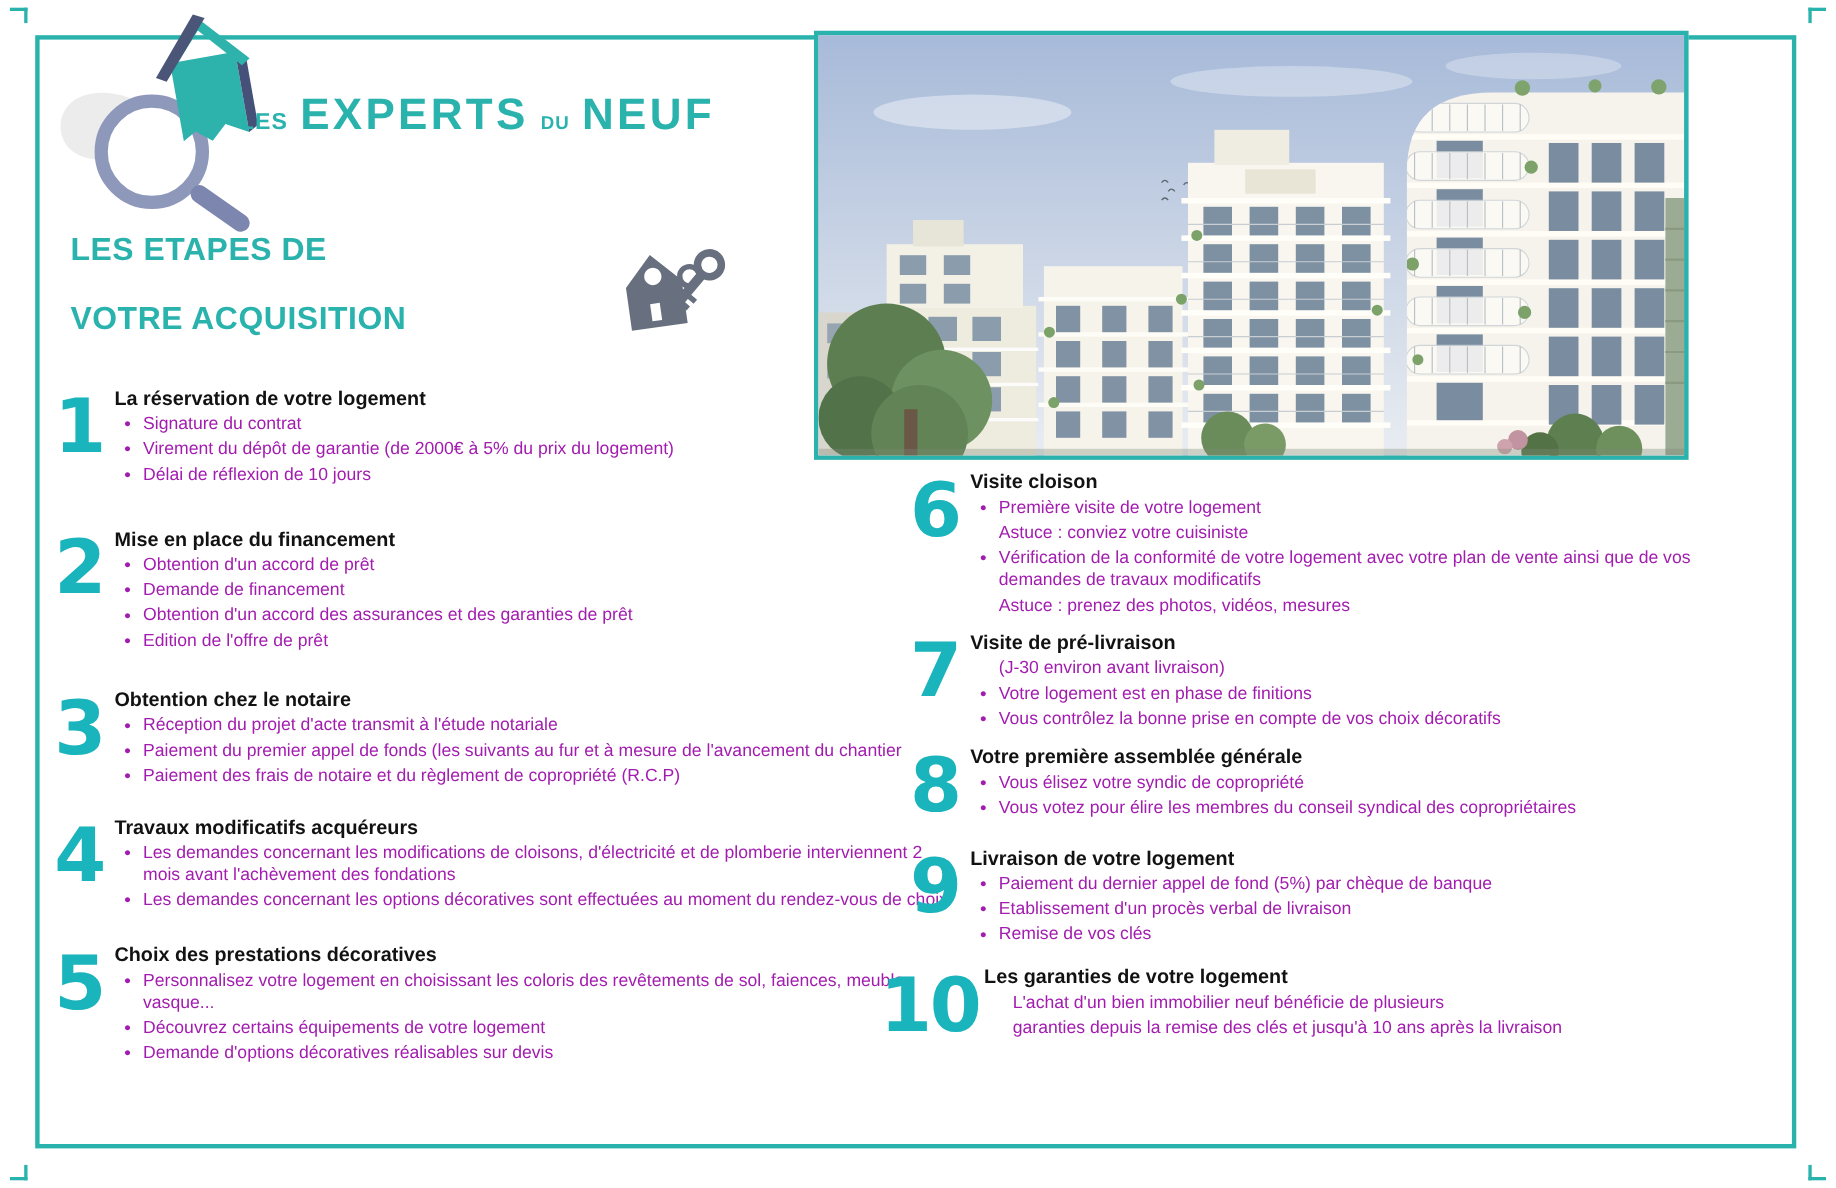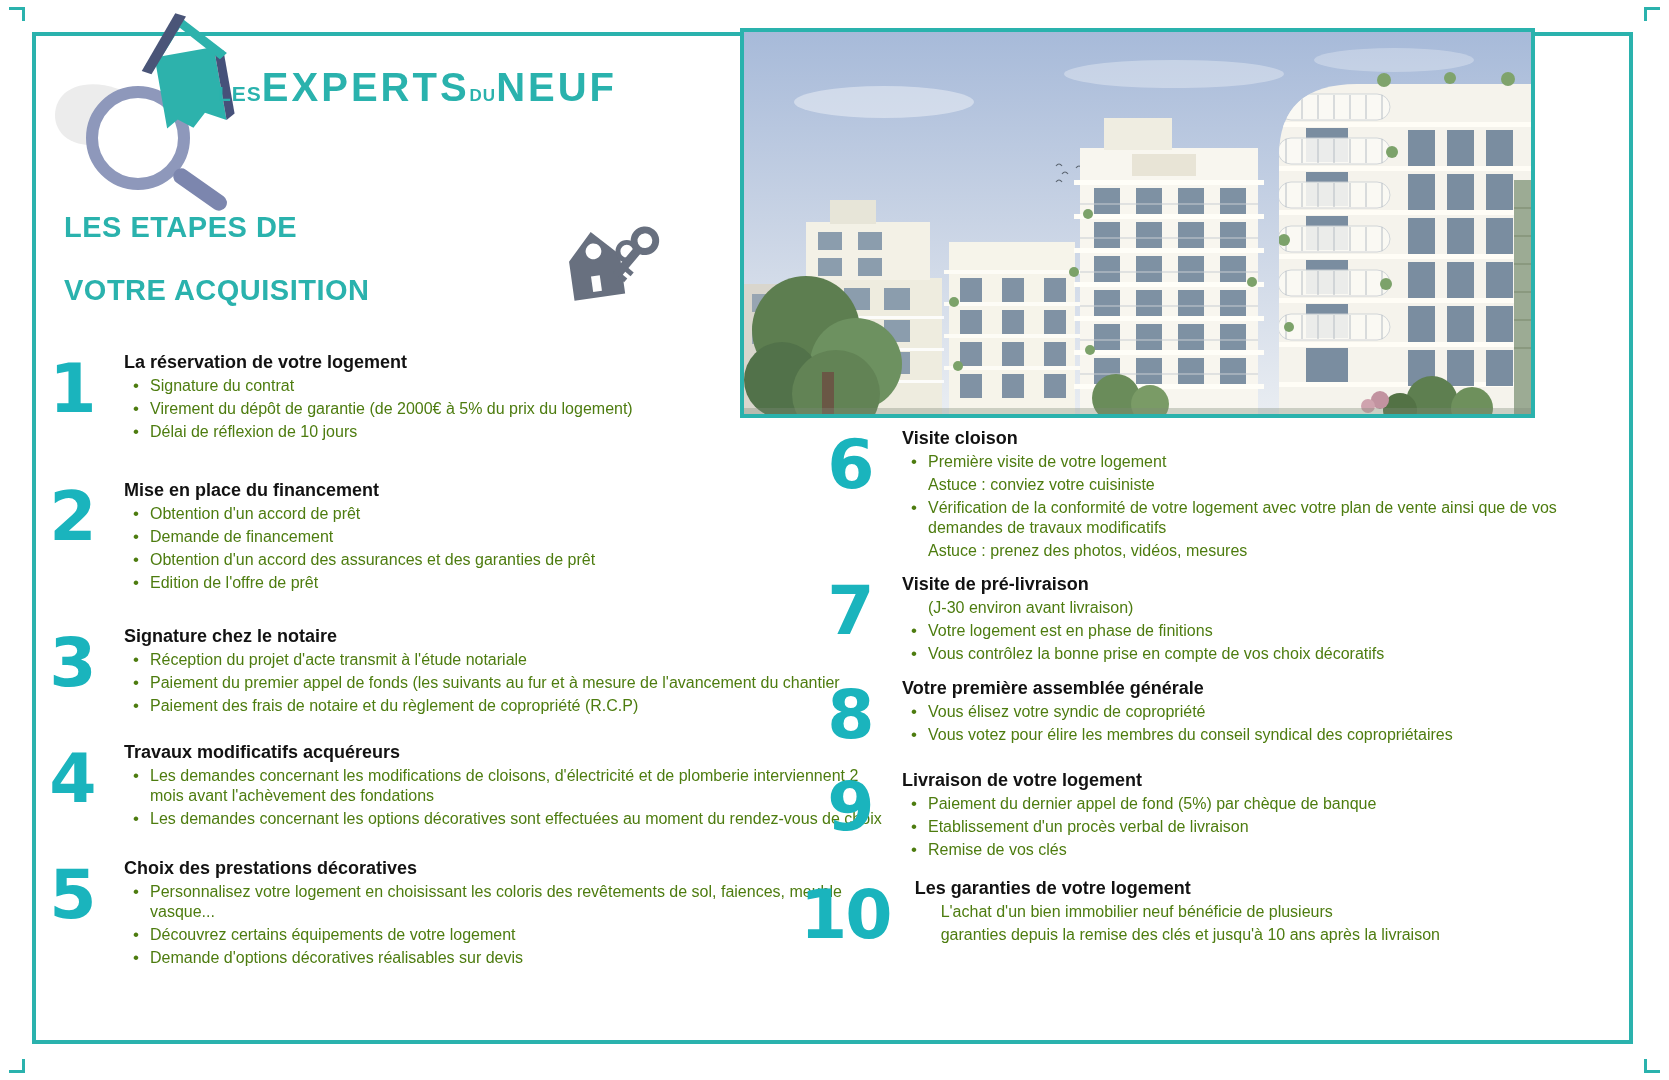--- a/index.html
+++ b/index.html
@@ -24,21 +24,21 @@
   .mark{position:absolute;width:16px;height:14px;box-sizing:border-box;border:0 solid var(--accent);}
   .mark.tl{left:9px;top:7px;border-top-width:3px;border-right-width:3px;}
   .mark.tr{right:9px;top:7px;border-top-width:3px;border-left-width:3px;}
   .mark.bl{left:9px;bottom:7px;border-bottom-width:3px;border-right-width:3px;}
   .mark.br{right:9px;bottom:7px;border-bottom-width:3px;border-left-width:3px;}
 
   
   .logo{position:absolute;left:46px;top:0;width:660px;height:210px;}
   .logo svg{position:absolute;left:0;top:4px;}
   .wordmark{
-    position:absolute;left:172px;top:65px;display:flex;align-items:baseline;
+    position:absolute;left:172px;top:82px;display:flex;align-items:baseline;gap:11px;
     color:var(--accent);white-space:nowrap;
   }
   .w-les{font-size:21px;font-weight:600;letter-spacing:1px;}
   .w-experts{font-size:40px;font-weight:700;letter-spacing:3px;}
   .w-du{font-size:17px;font-weight:600;letter-spacing:1px;}
   .w-neuf{font-size:40px;font-weight:700;letter-spacing:3px;}
 
   
   .title{
     position:absolute;left:64px;top:196px;
@@ -54,25 +54,25 @@
   }
   .photo svg{display:block;width:100%;height:100%;}
 
   
   .step{position:absolute;display:flex;align-items:flex-start;}
   .step .num{
     min-width:56px;text-align:center;margin-top:7px;
     font-family:"DejaVu Sans",sans-serif;font-size:68px;line-height:.95;font-weight:800;
     color:var(--accent2);letter-spacing:-2px;
   }
-  .step .content{margin-left:24px;padding-top:2px;}
+  .step .content{margin-left:4px;padding-top:2px;}
   .step.left .content{width:760px;}
   .step.right .content{width:690px;}
   .step h3{margin:0 0 3px 0;font-size:18px;font-weight:700;color:#121212;}
-  .step ul{margin:0;padding:0;list-style:none;font-size:16px;line-height:1.28;color:#4d7c0f;}
+  .step ul{margin:0;padding:0;list-style:none;font-size:16px;line-height:1.28;color:#a21caf;}
   .step li{position:relative;padding-left:26px;margin:2.5px 0;}
   .step li::before{content:"\2022";position:absolute;left:9px;top:-1px;font-size:17px;}
   .step li.nb::before{content:"";}
 </style>
 </head>
 <body>
 
 <div class="frame"></div>
 <div class="mark tl"></div>
 <div class="mark tr"></div>
@@ -355,21 +355,21 @@
         <li>Demande de financement</li>
         <li>Obtention d'un accord des assurances et des garanties de prêt</li>
         <li>Edition de l'offre de prêt</li>
       </ul>
   </div>
 </div>
 
 <div class="step left" style="left:44px;top:624px;">
   <div class="num">3</div>
   <div class="content">
-    <h3>Signature chez le notaire</h3>
+    <h3>Obtention chez le notaire</h3>
     <ul>
 
     <li>Réception du projet d'acte transmit à l'étude notariale</li>
         <li>Paiement du premier appel de fonds (les suivants au fur et à mesure de l'avancement du chantier</li>
         <li>Paiement des frais de notaire et du règlement de copropriété (R.C.P)</li>
       </ul>
   </div>
 </div>
 
 <div class="step left" style="left:44px;top:740px;">

